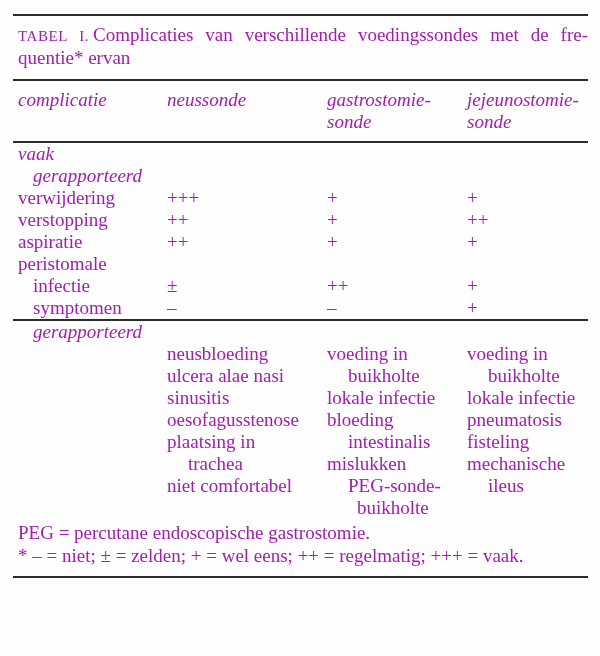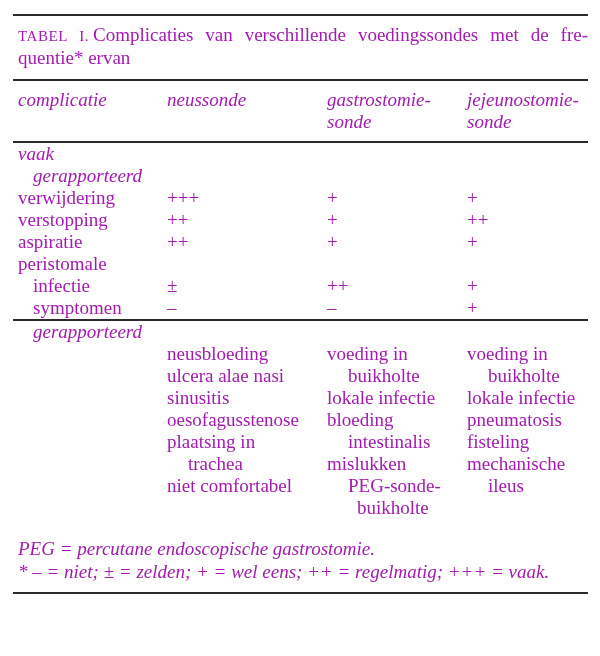--- a/index.html
+++ b/index.html
@@ -17,21 +17,21 @@
   .rule-bottom{margin-top:9px;}
   .caption{margin-top:8px;padding-left:5px;line-height:22px;}
   .cap-l1{text-align:justify;text-align-last:justify;}
   .sc{font-size:15px;letter-spacing:0.6px;margin-right:4px;}
   .grid{display:grid;grid-template-columns:149px 160px 140px 1fr;padding-left:5px;line-height:22px;}
   .header{margin-top:8px;font-style:italic;min-height:44px;}
   .sec-head{padding-left:5px;font-style:italic;line-height:22px;}
   .ind1{padding-left:15px;}
   .ind2{padding-left:21px;}
   .ind3{padding-left:30px;}
-  .footnotes{margin-top:18px;padding-left:5px;line-height:23px;font-style:italic;}
+  .footnotes{margin-top:2px;padding-left:5px;line-height:23px;}
   .cell{white-space:nowrap;}
 </style>
 </head>
 <body>
 
 <div class="page">
   <div class="content">
     <div class="rule rule-top"></div>
 
     <div class="caption">

